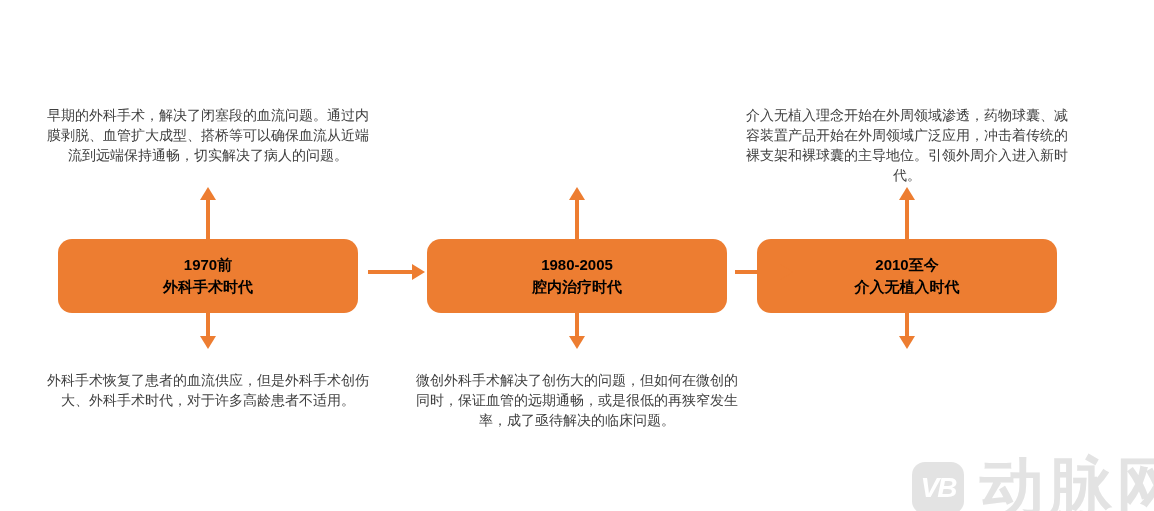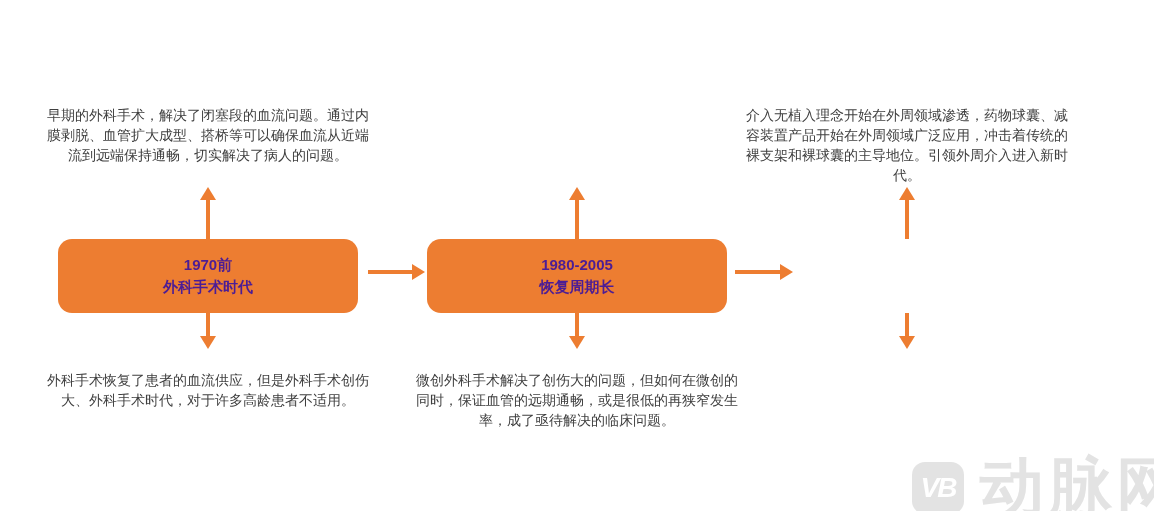--- a/index.html
+++ b/index.html
@@ -47,21 +47,21 @@
     left: 15px;
     top: 239px;
     width: 300px;
     height: 74px;
     background: var(--accent-orange);
     border-radius: 14px;
     display: flex;
     flex-direction: column;
     align-items: center;
     justify-content: center;
-    color: #4c1d95;
+    color: #000000;
     font-weight: bold;
     font-size: 15px;
     line-height: 22px;
     text-align: center;
   }
 
   
   .v-arrow {
     position: absolute;
     left: 157px;            
@@ -168,35 +168,39 @@
     <div class="para bottom">外科手术恢复了患者的血流供应，但是外科手术创伤大、外科手术时代，对于许多高龄患者不适用。</div>
   </div>
 
   <div class="era-col col2">
     <div class="v-arrow up">
       <div class="head"></div>
       <div class="shaft"></div>
     </div>
     <div class="era-box">
       <div>1980-2005</div>
-      <div>恢复周期长</div>
+      <div>腔内治疗时代</div>
     </div>
     <div class="v-arrow down">
       <div class="shaft"></div>
       <div class="head"></div>
     </div>
     <div class="para bottom">微创外科手术解决了创伤大的问题，但如何在微创的同时，保证血管的远期通畅，或是很低的再狭窄发生率，成了亟待解决的临床问题。</div>
   </div>
 
   <div class="era-col col3">
     <div class="para top">介入无植入理念开始在外周领域渗透，药物球囊、减容装置产品开始在外周领域广泛应用，冲击着传统的裸支架和裸球囊的主导地位。引领外周介入进入新时代。</div>
     <div class="v-arrow up">
       <div class="head"></div>
       <div class="shaft"></div>
     </div>
+    <div class="era-box">
+      <div>2010至今</div>
+      <div>介入无植入时代</div>
+    </div>
     <div class="v-arrow down">
       <div class="shaft"></div>
       <div class="head"></div>
     </div>
   </div>
 
   <div class="h-arrow a1">
     <div class="shaft"></div>
     <div class="head"></div>
   </div>

